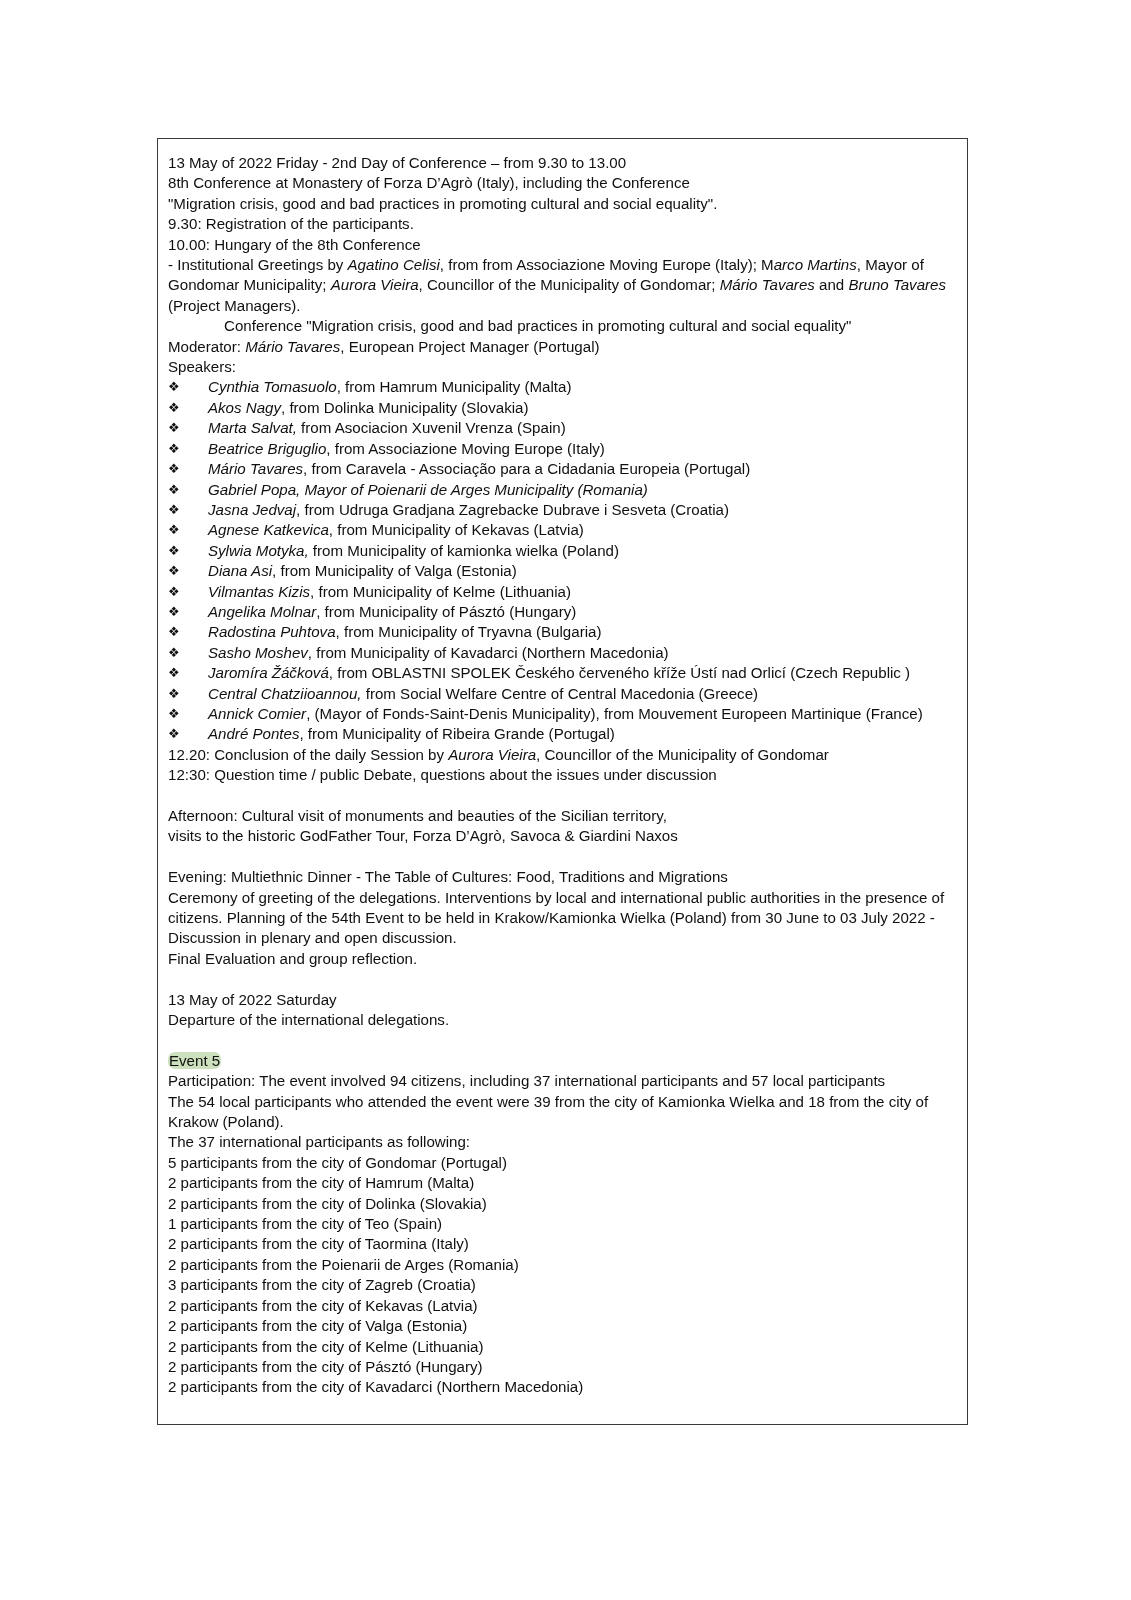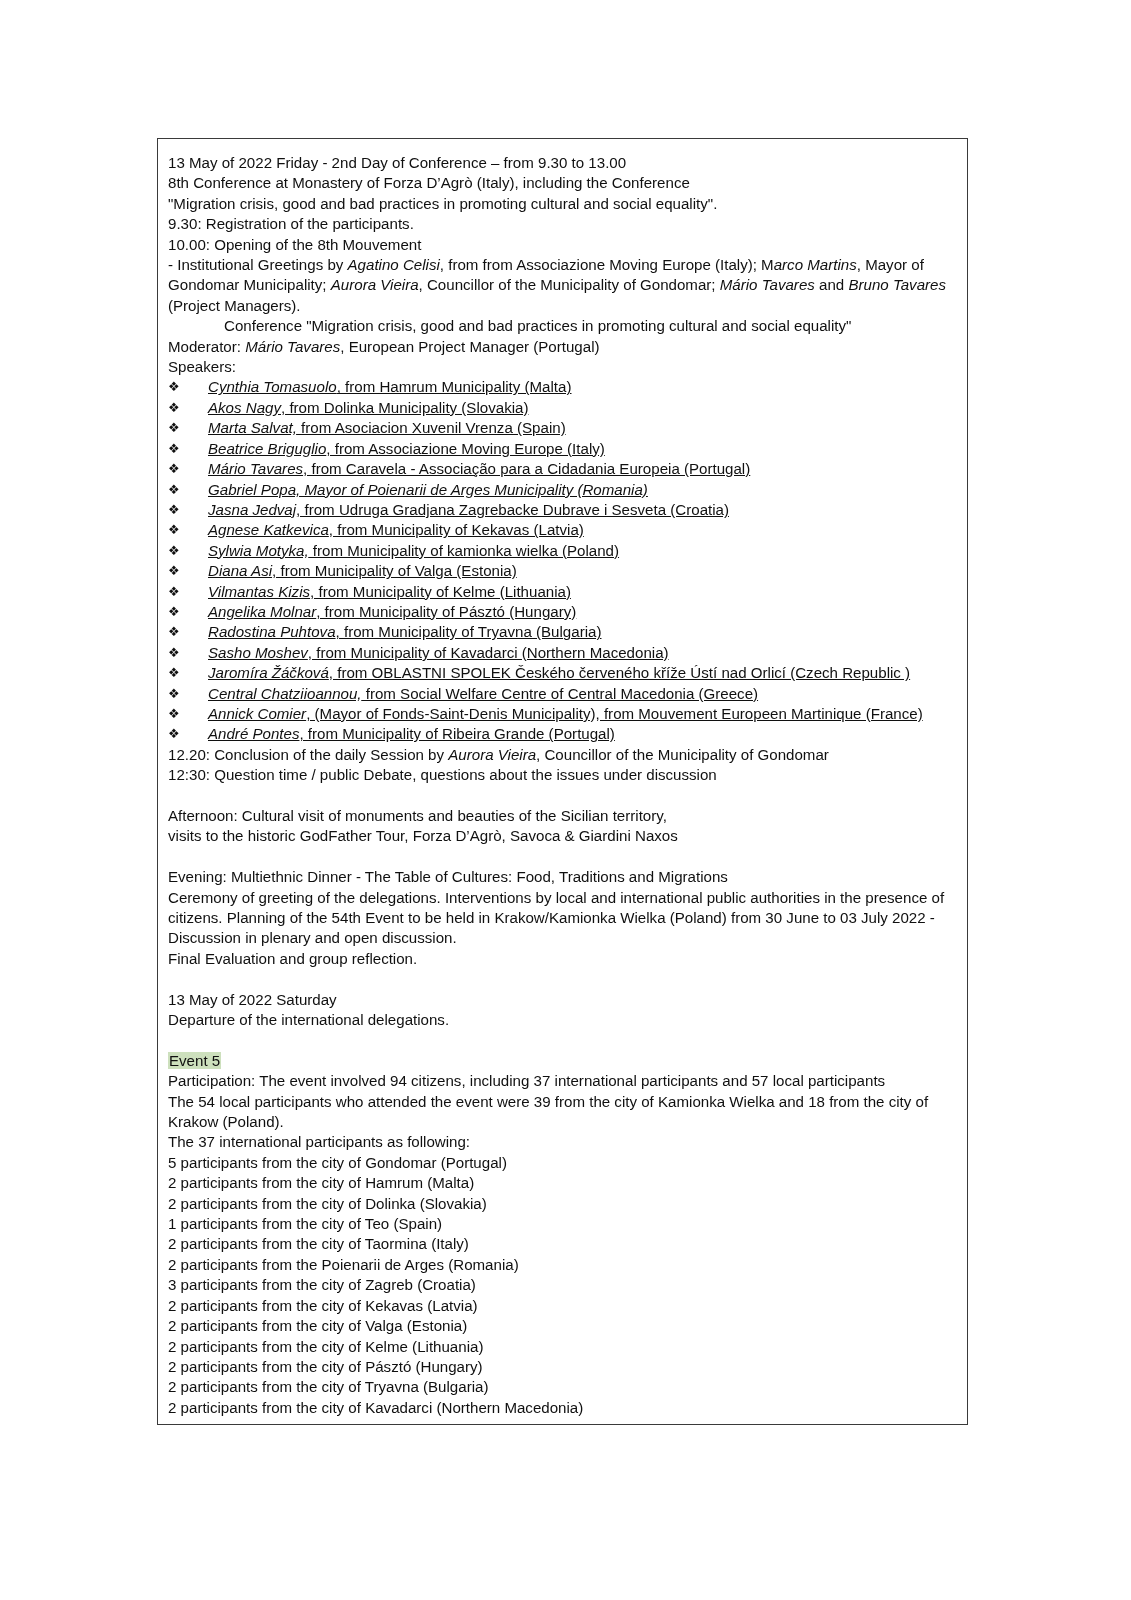--- a/index.html
+++ b/index.html
@@ -61,46 +61,46 @@
   }
   .bullet-mark {
     width: 40px;
     flex: 0 0 40px;
     font-family: "DejaVu Sans", sans-serif;
     font-size: 13px;
     line-height: 20.4px;
   }
   .bullet-text {
     flex: 1 1 auto;
-    text-decoration: underline;
   }
   .hl {
     background: #cde0bd;
     padding: 0 1px;
+    border-radius: 7px;
   }
 </style>
 </head>
 <body>
 
 <div class="page">
   <div class="doc-border"></div>
 
   <div class="doc-body">
 
     <div class="ln">
       <span class="b">13 May of 2022 Friday</span><span> - 2nd Day of Conference – from 9.30 to 13.00</span>
     </div>
 
     <div class="ln b">8th Conference at Monastery of Forza D’Agrò (Italy), including the Conference</div>
 
     <div class="ln b">"Migration crisis, good and bad practices in promoting cultural and social equality".</div>
 
     <div class="ln">9.30: Registration of the participants.</div>
 
-    <div class="ln">10.00: Opening of the 8th Mouvement</div>
+    <div class="ln">10.00: Hungary of the 8th Conference</div>
 
     <div class="ln">
       <span>- Institutional Greetings  by </span><span class="i">Agatino Celisi</span><span>, from from Associazione Moving Europe (Italy); M</span><span class="i">arco Martins</span><span>, Mayor of Gondomar Municipality; </span><span class="i">Aurora Vieira</span><span>, Councillor of the Municipality of Gondomar; </span><span class="i">Mário Tavares</span><span> and </span><span class="i">Bruno Tavares</span><span> (Project Managers).</span>
     </div>
 
     <div class="ln b center-ish">Conference "Migration crisis, good and bad practices in promoting cultural and social equality"</div>
 
     <div class="ln">
       <span>Moderator: </span><span class="i">Mário Tavares</span><span>, European Project Manager (Portugal)</span>
     </div>
@@ -222,18 +222,17 @@
         <div class="ln">2 participants from the city of Hamrum (Malta)</div>
         <div class="ln">2 participants from the city of Dolinka (Slovakia)</div>
         <div class="ln">1 participants from the city of Teo (Spain)</div>
         <div class="ln">2 participants from the city of Taormina (Italy)</div>
         <div class="ln">2 participants from the Poienarii de Arges (Romania)</div>
         <div class="ln">3 participants from the city of Zagreb (Croatia)</div>
         <div class="ln">2 participants from the city of Kekavas (Latvia)</div>
         <div class="ln">2 participants from the city of Valga (Estonia)</div>
         <div class="ln">2 participants from the city of Kelme (Lithuania)</div>
         <div class="ln">2 participants from the city of Pásztó (Hungary)</div>
-        <div class="ln">2 participants from the city of Tryavna (Bulgaria)</div>
         <div class="ln">2 participants from the city of Kavadarci (Northern Macedonia)</div>
       </div>
 
   </div>
 </div>
 
 </body></html>

